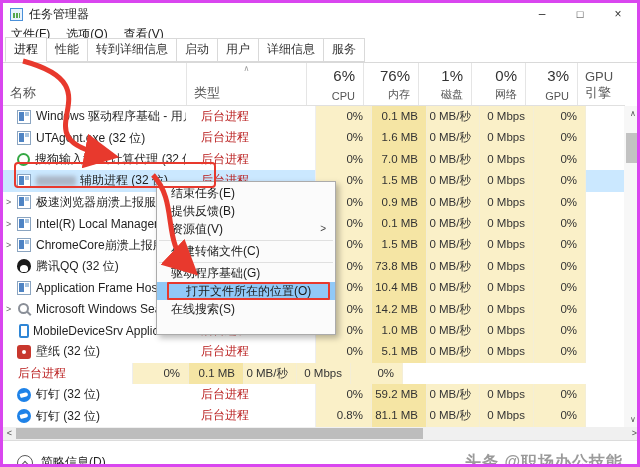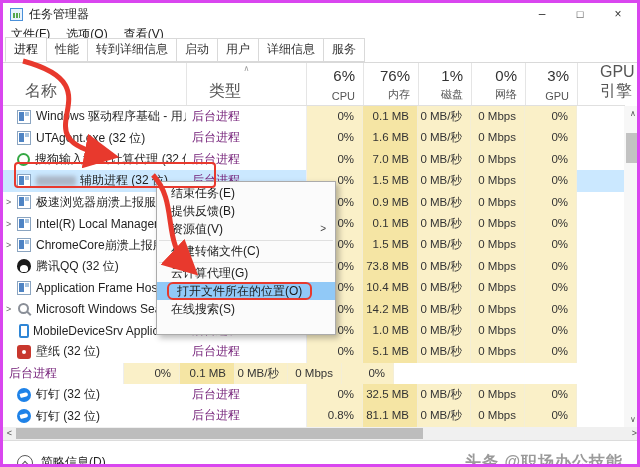--- a/index.html
+++ b/index.html
@@ -22,35 +22,35 @@
 
   
   .tabbar{position:absolute;top:40px;left:0;right:0;height:20px;border-bottom:1px solid #d9d9d9;display:flex;align-items:flex-end;padding-left:2px;}
   .tab{font-size:12px;color:#333;padding:2px 8px 3px 8px;border:1px solid #d9d9d9;background:#fff;margin-right:-1px;position:relative;}
   .tab.active{border-bottom:1px solid #fff;padding-top:3px;z-index:2;color:#111;}
 
   
   .colheader{position:absolute;top:60px;left:0;width:622px;height:43px;border-bottom:1px solid #e0e0e0;display:flex;}
   .hc{position:relative;height:100%;border-left:1px solid #e5e5e5;}
   .hc:first-child{border-left:none;}
-  .hc .bottomlabel{position:absolute;bottom:3px;left:22px;font-size:16px;color:#555;}
+  .hc .bottomlabel{position:absolute;bottom:3px;left:7px;font-size:13px;color:#555;}
   .hc .pct{position:absolute;top:4px;right:8px;font-size:15px;color:#333;}
   .hc .unit{position:absolute;bottom:3px;right:8px;font-size:11px;color:#555;}
   .hc .sort{position:absolute;top:1px;left:50%;transform:translateX(-50%);font-size:8px;color:#999;}
   .w-name{width:183px}.w-type{width:120px}.w-cpu{width:57px}.w-mem{width:55px}.w-disk{width:53px}.w-net{width:54px}.w-gpu{width:52px}.w-eng{width:48px}
 
   
   .tablebody{position:absolute;top:103px;left:0;width:622px;height:321px;overflow:hidden;}
   .row{display:flex;height:21.4px;align-items:stretch;}
   .row.selected{background:#cbe8ff;}
   .cell{flex:none;overflow:hidden;white-space:nowrap;}
   .c-name{width:183px;display:flex;align-items:center;padding-left:3px;font-size:12px;color:#1f1f1f;}
   .chev{width:11px;flex:none;font-size:9px;color:#666;text-align:left;}
   .ricon{width:14px;height:14px;flex:none;margin-right:5px;position:relative;display:inline-block;}
-  .c-type{width:120px;font-size:12px;color:#701a75;line-height:21.4px;padding-left:6px;}
+  .c-type{width:120px;font-size:12px;color:#b91c1c;line-height:21.4px;padding-left:6px;margin-left:9px;}
   .heat{font-size:11.5px;color:#333;text-align:right;line-height:21.4px;padding-right:8px;border-right:1px solid #f4eed6;}
   .h-cpu{width:57px;background:#faf0c8;border-left:1px solid #eee;}
   .h-mem{width:55px;background:#f5e5a4;}
   .h-disk{width:53px;background:#faf0c8;}
   .h-net{width:54px;background:#faf0c8;}
   .h-gpu{width:52px;background:#faf0c8;}
   .c-eng{width:48px;}
   .blurbox{width:40px;height:10px;background:#aab6c6;filter:blur(2px);margin-right:4px;flex:none;border-radius:2px;}
 
   
@@ -86,21 +86,21 @@
   .footer-label{font-size:12px;color:#222;margin-left:8px;}
   .watermark{margin-left:auto;font-size:16px;font-weight:bold;color:#9a9a9a;letter-spacing:1px;text-shadow:1px 1px 0 #fff;}
 
   
   .ctxmenu{position:absolute;left:153px;top:178px;width:180px;height:154px;background:#fbfbfb;border:1px solid #ababab;box-shadow:3px 3px 6px rgba(0,0,0,.28);z-index:5;padding-top:2px;}
   .cm-item{height:18px;line-height:18px;font-size:12px;color:#1b1b1b;padding-left:14px;position:relative;white-space:nowrap;}
   .cm-item.hl{background:#91c9f7;}
   .cm-sub{position:absolute;right:9px;top:0;font-size:10px;color:#444;}
   .cm-sep{height:4px;position:relative;}
   .cm-sep::after{content:"";position:absolute;left:2px;right:2px;top:2px;height:1px;background:#e0e0e0;}
-  .redboxed{display:inline-block;border:2px solid #e8392d;border-radius:6px;padding:0 8px;margin-left:-4px;line-height:14px;}
+  .redboxed{display:inline-block;border:2px solid #e8392d;border-radius:1px;padding:0 17px;margin-left:-4px;line-height:14px;}
 
   
   .annot-box1{position:absolute;left:11px;top:159px;width:202px;height:26px;border:2px solid #e8392d;border-radius:4px;z-index:6;}
   .annot-svg{position:absolute;left:0;top:0;width:640px;height:467px;z-index:7;pointer-events:none;}
 </style>
 </head>
 <body>
 
 <div class="window">
 
@@ -343,21 +343,21 @@
         <div class="cell c-eng"></div>
       </div>
       <div class="row">
         <div class="cell c-name">
           <span class="chev"></span>
           <span class="ricon icon-dingtalk"></span>
           <span>钉钉 (32 位)</span>
         </div>
         <div class="cell c-type">后台进程</div>
         <div class="cell heat h-cpu">0%</div>
-        <div class="cell heat h-mem">32.5 MB</div>
+        <div class="cell heat h-mem">59.2 MB</div>
         <div class="cell heat h-disk">0 MB/秒</div>
         <div class="cell heat h-net">0 Mbps</div>
         <div class="cell heat h-gpu">0%</div>
         <div class="cell c-eng"></div>
       </div>
       <div class="row">
         <div class="cell c-name">
           <span class="chev"></span>
           <span class="ricon icon-dingtalk"></span>
           <span>钉钉 (32 位)</span>
@@ -390,21 +390,21 @@
     <span class="watermark">头条 @职场办公技能</span>
   </div>
 
   <div class="ctxmenu" id="ctxmenu">
       <div class="cm-item"><span>结束任务(E)</span></div>
       <div class="cm-item"><span>提供反馈(B)</span></div>
       <div class="cm-item"><span>资源值(V)</span><span class="cm-sub">&gt;</span></div>
       <div class="cm-sep"></div>
       <div class="cm-item"><span>创建转储文件(C)</span></div>
       <div class="cm-sep"></div>
-      <div class="cm-item"><span>云计算代理(G)</span></div>
+      <div class="cm-item"><span>驱动程序基础(G)</span></div>
       <div class="cm-item hl"><span class="redboxed">打开文件所在的位置(O)</span></div>
       <div class="cm-item"><span>在线搜索(S)</span></div>
     </div>
 
   <div class="annot-box1"></div>
 
   <svg class="annot-svg" viewBox="0 0 640 467">
     <defs>
       <marker id="arrowhead" markerWidth="7" markerHeight="7" refX="4.5" refY="3.5" orient="auto">
         <path d="M0,0 L7,3.5 L0,7 Z" fill="#e8392d"></path>

